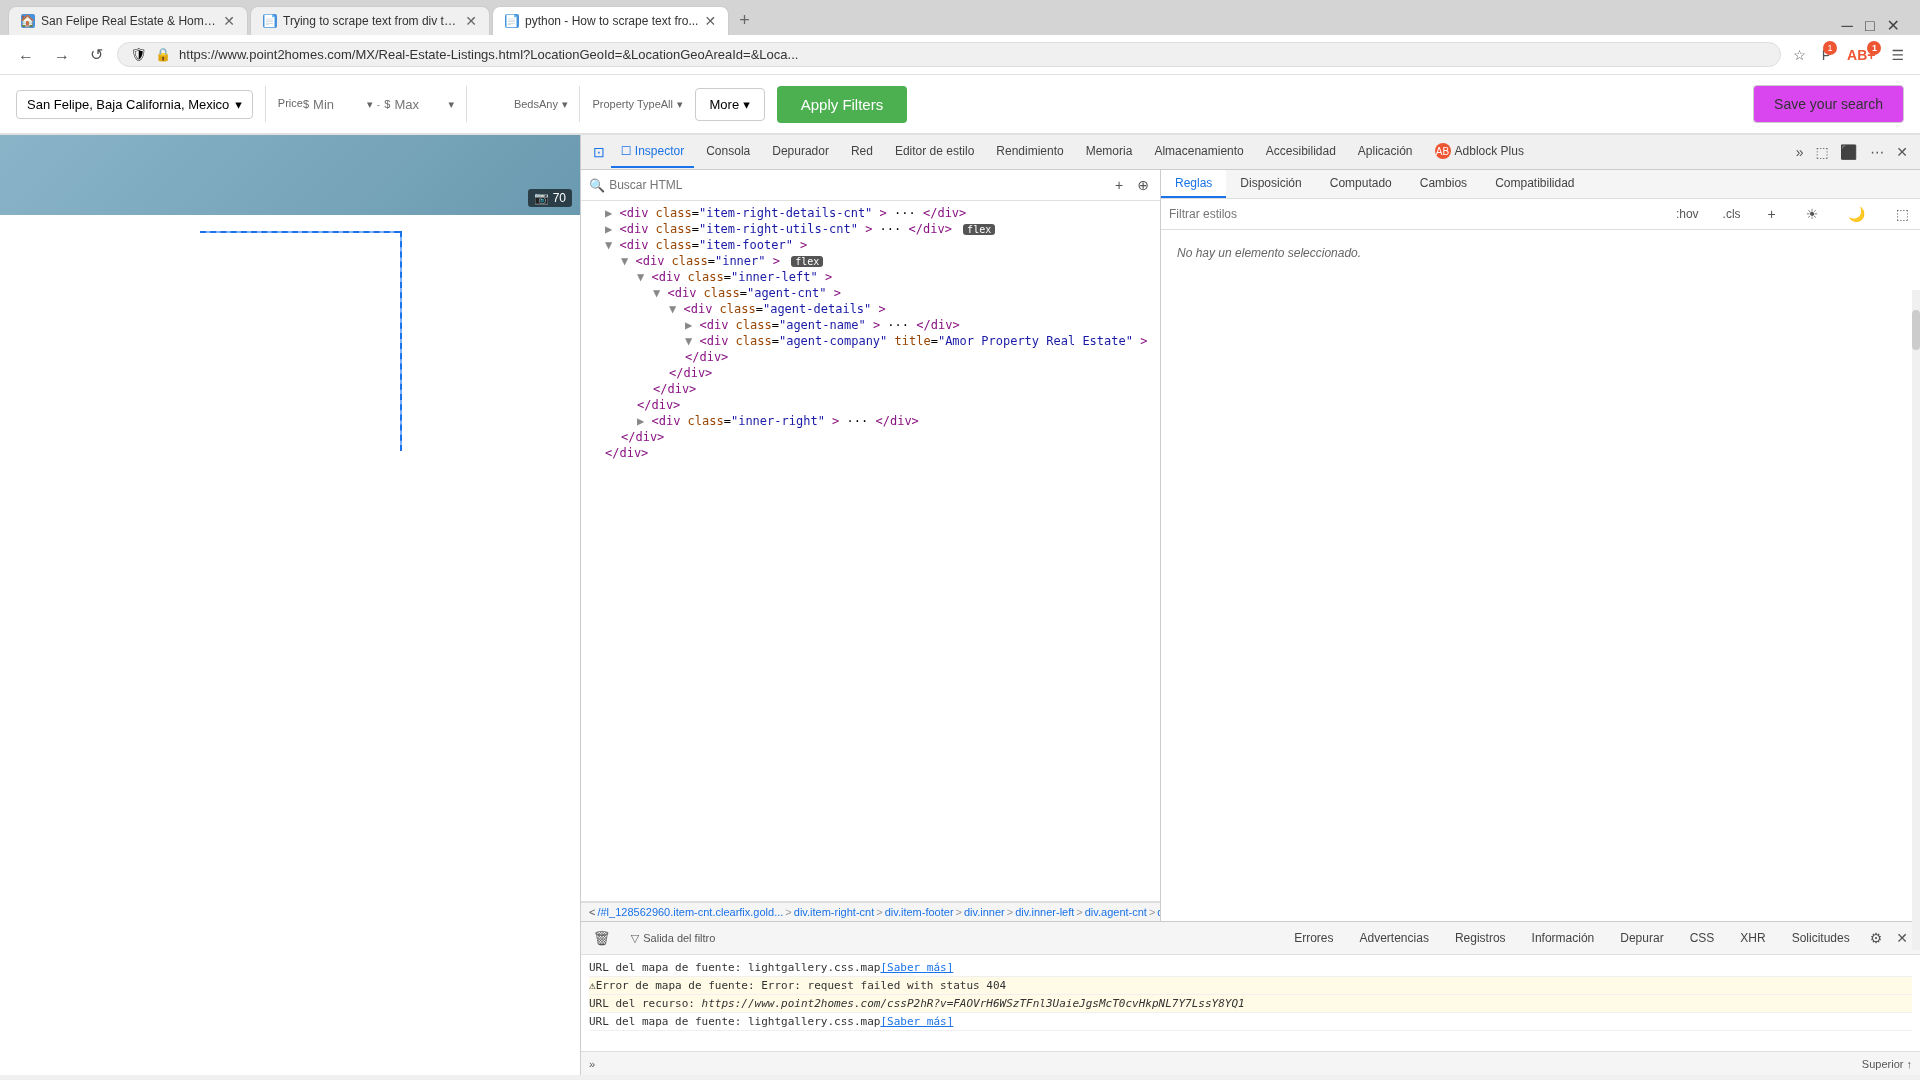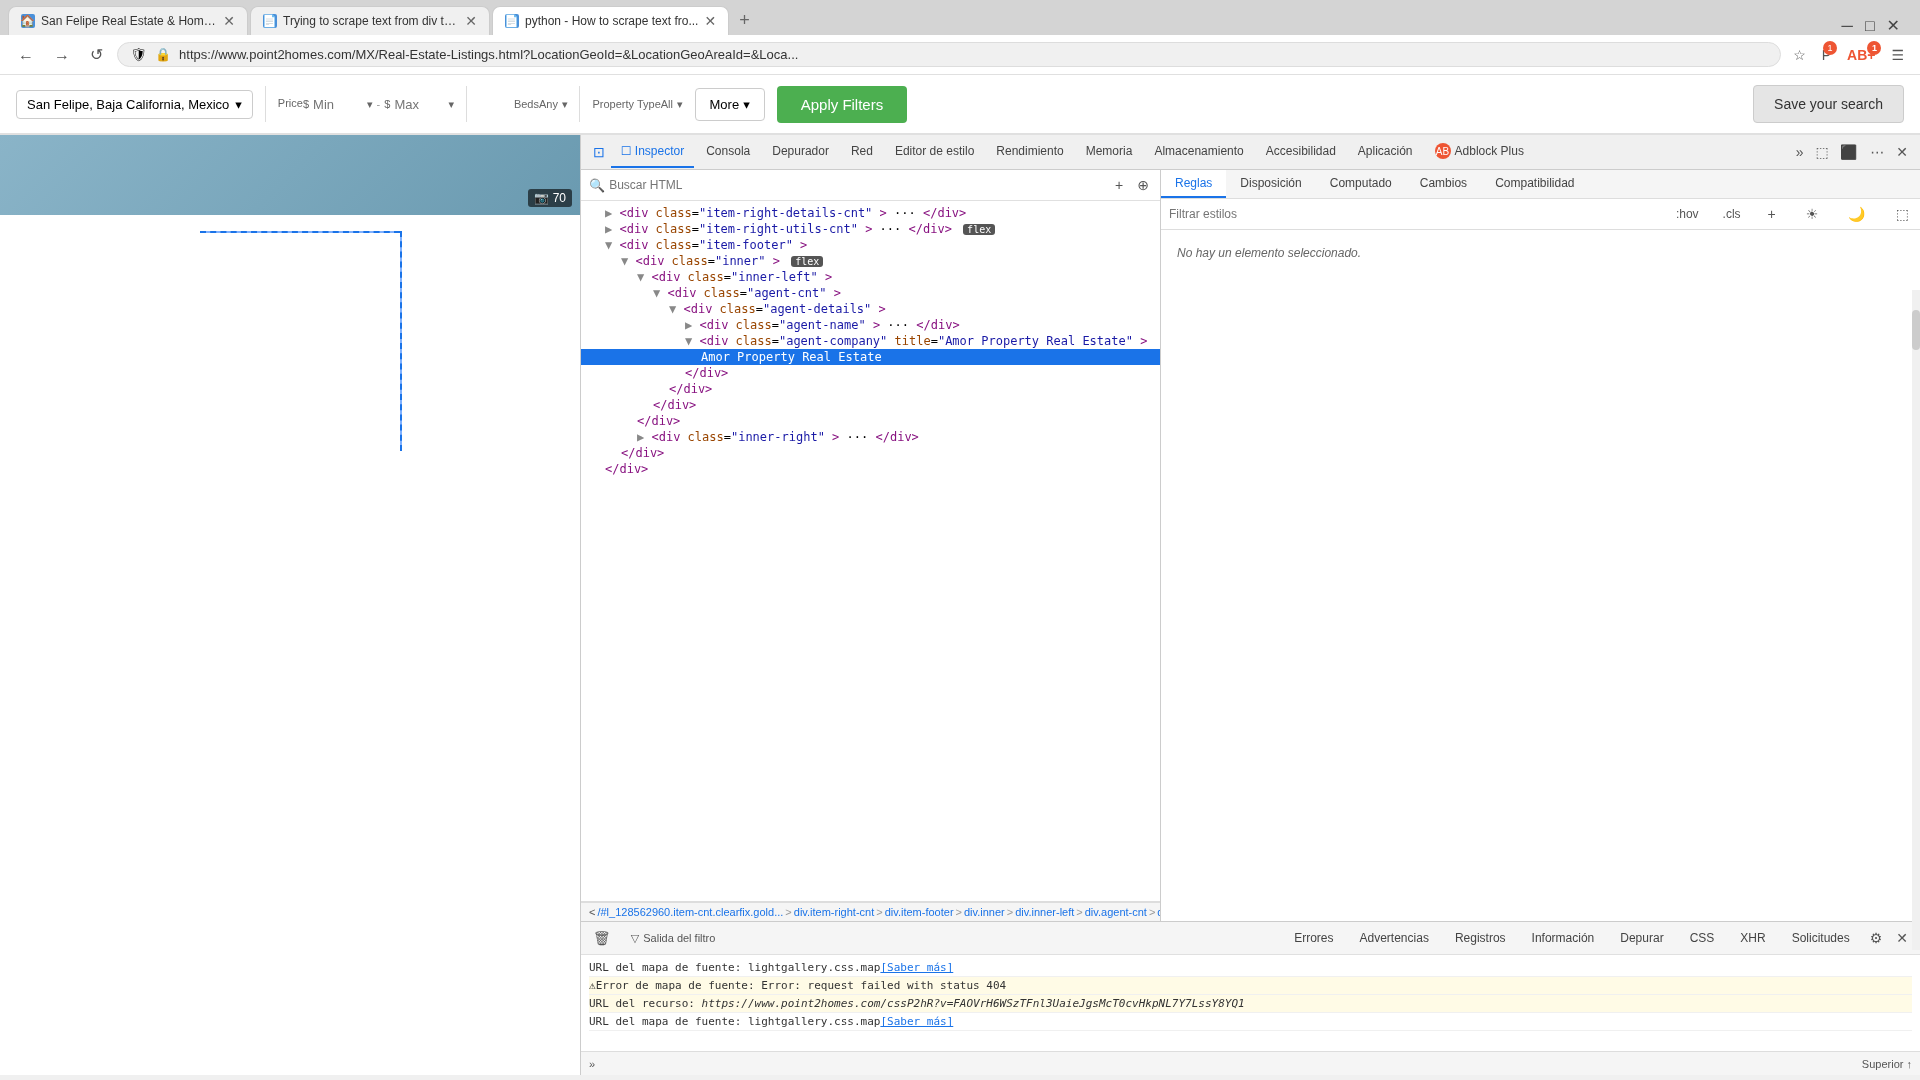--- a/index.html
+++ b/index.html
@@ -25,21 +25,21 @@
 
     
     .search-bar { display: flex; align-items: center; background: #fff; padding: 8px 16px; gap: 12px; border-bottom: 2px solid #e0e0e0; height: 60px; }
     .location-select { display: flex; align-items: center; background: white; border: 1px solid #ccc; border-radius: 4px; padding: 6px 10px; gap: 6px; cursor: pointer; min-width: 220px; font-size: 13px; }
     .filter-group { display: flex; flex-direction: row; font-size: 11px; color: #666; }
     .filter-row { display: flex; align-items: center; gap: 4px; }
     .filter-input { border: none; outline: none; font-size: 13px; background: none; }
     .separator { width: 1px; height: 36px; background: #ddd; }
     .more-btn { border: 1px solid #ccc; border-radius: 4px; padding: 8px 14px; cursor: pointer; background: white; font-size: 13px; display: flex; align-items: center; gap: 4px; }
     .apply-btn { background: #4caf50; color: white; border: none; border-radius: 4px; padding: 10px 24px; cursor: pointer; font-size: 15px; font-weight: 500; }
-    .save-search-btn { background: #e5e5e5; border: 1px solid #ccc; border-radius: 4px; padding: 10px 20px; cursor: pointer; font-size: 14px; color: #333; margin-left: auto; }
+    .save-search-btn { background: #d946ef; border: 1px solid #ccc; border-radius: 4px; padding: 10px 20px; cursor: pointer; font-size: 14px; color: #333; margin-left: auto; }
 
     
     .main-area { display: flex; height: calc(1080px - 36px - 44px - 60px); }
 
     
     .website-panel { width: 580px; flex-shrink: 0; overflow: hidden; position: relative; background: #fff; }
     .listing-image-area { height: 80px; overflow: hidden; position: relative; background: #888; }
     .listing-img { width: 100%; height: 100%; object-fit: cover; background: linear-gradient(135deg, #8ab4c8, #6a9ab0); }
     .photo-count { position: absolute; bottom: 8px; right: 8px; background: rgba(0,0,0,0.6); color: white; padding: 2px 6px; border-radius: 3px; font-size: 12px; }
 
@@ -368,23 +368,20 @@
             <span class="tag-name"> &lt;/div&gt;</span>
           </div>
 
           <div class="html-node indent6">
             <span style="color:#888;">▼ </span>
             <span class="tag-name">&lt;div </span>
             <span class="attr-name">class</span><span>=</span><span class="attr-value">"agent-company"</span><span> </span><span class="attr-name">title</span><span>=</span><span class="attr-value">"Amor Property Real Estate"</span>
             <span class="tag-name">&gt;</span>
           </div>
 
-          <div class="html-node indent7 selected">
-            <span>Amor Property Real Estate</span>
-          </div>
 
           <div class="html-node indent6">
             <span class="tag-name">&lt;/div&gt;</span>
           </div>
 
           <div class="html-node indent5">
             <span class="tag-name">&lt;/div&gt;</span>
           </div>
 
           <div class="html-node indent4">

